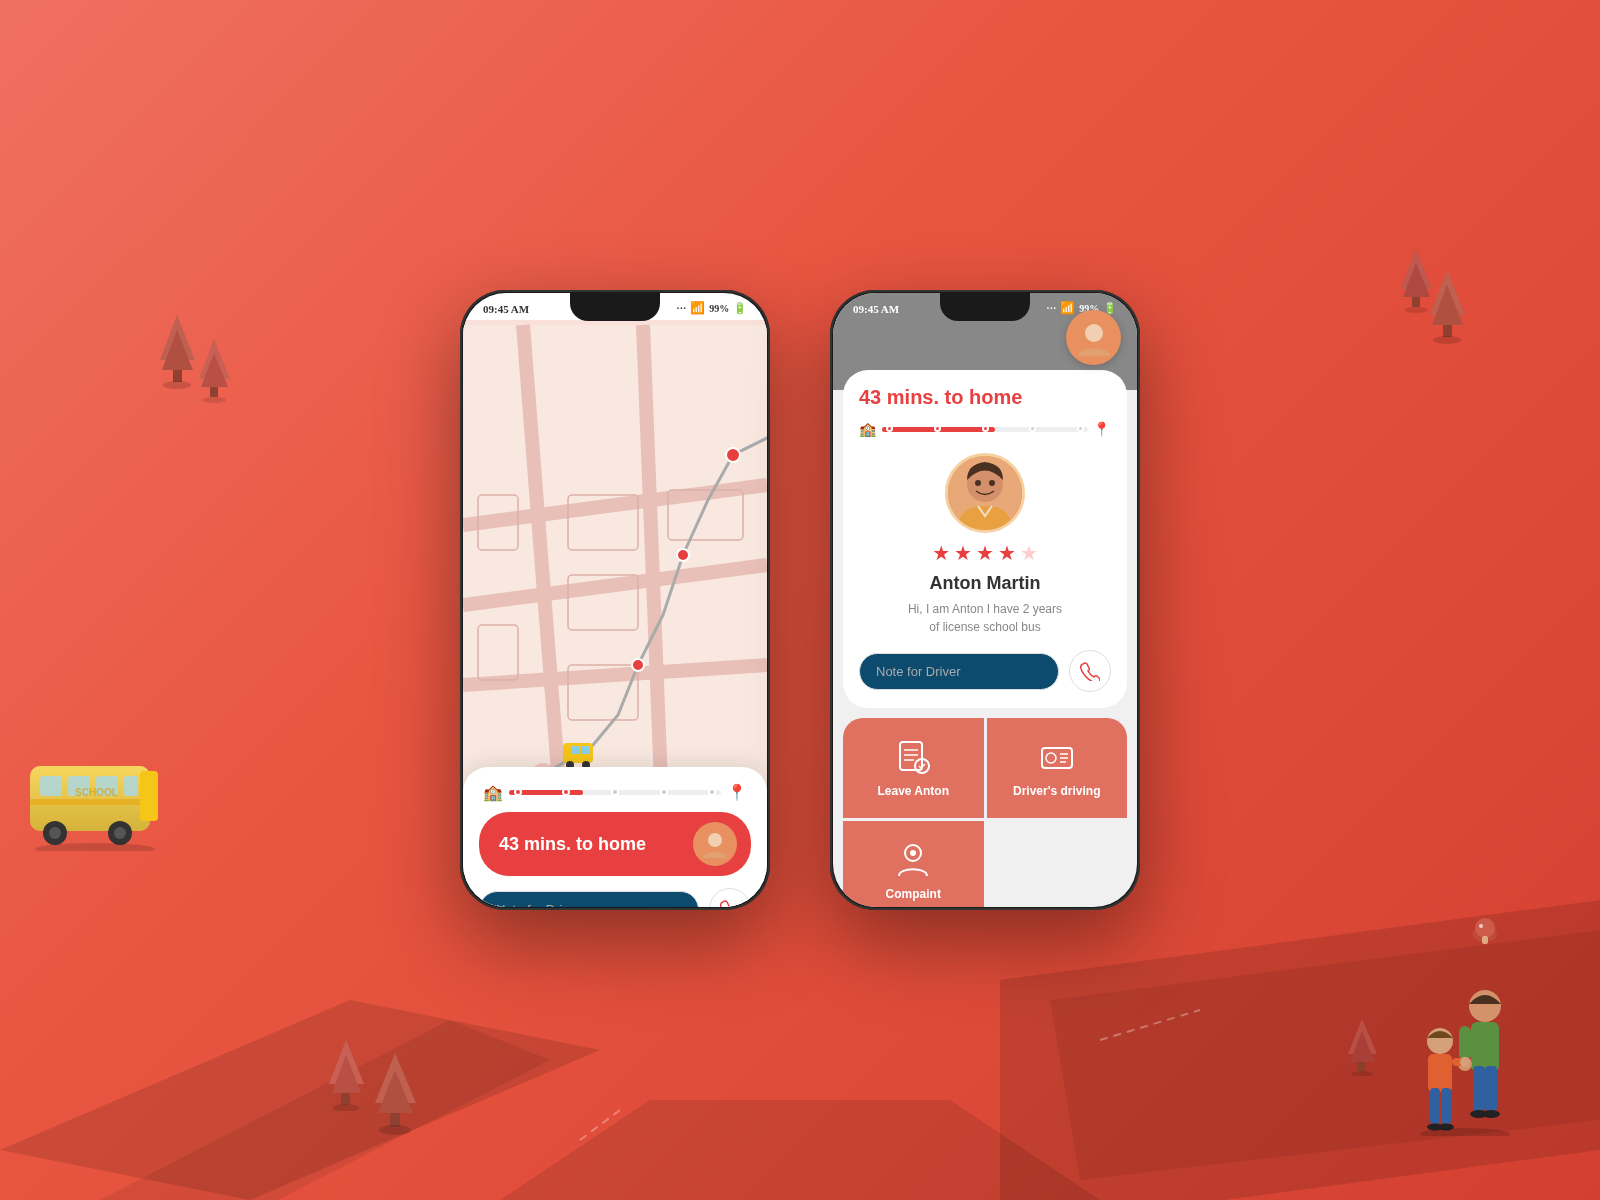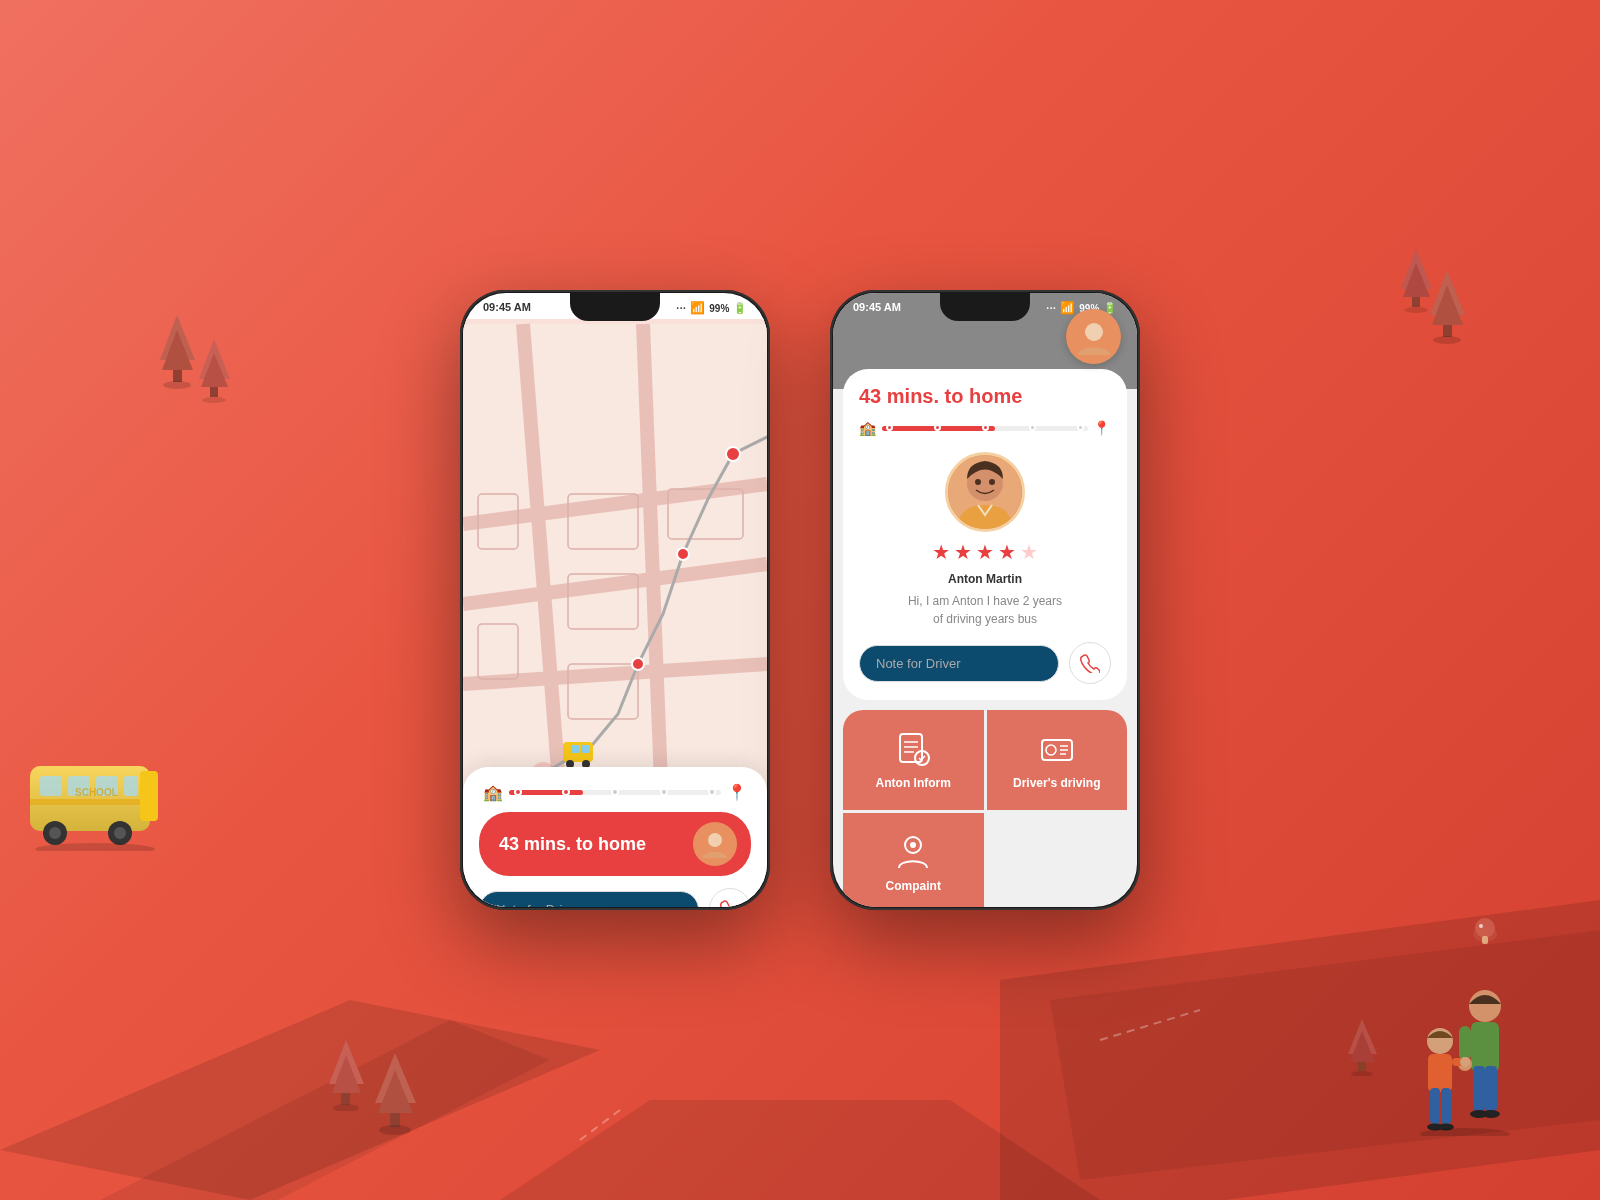--- a/index.html
+++ b/index.html
@@ -51,28 +51,29 @@
       transform: translateX(-50%);
       width: 90px;
       height: 28px;
       background: #1a1a1a;
       border-radius: 0 0 18px 18px;
       z-index: 20;
     }
     .phone-status-bar {
       display: flex;
       justify-content: space-between;
-      align-items: flex-start;
+      align-items: center;
       padding: 8px 20px 4px;
       font-size: 11px;
       font-weight: 600;
       color: #333;
       position: relative;
       z-index: 15;
       background: transparent;
+      font-family: Liberation Serif, serif;
     }
     .status-right {
       display: flex;
       align-items: center;
       gap: 4px;
     }
     .map-area {
       width: 100%;
       height: 520px;
       position: relative;
@@ -201,21 +202,21 @@
     .stars-row {
       display: flex;
       justify-content: center;
       gap: 4px;
       margin-bottom: 8px;
       color: #e84040;
       font-size: 20px;
     }
     .driver-name {
       text-align: center;
-      font-size: 12px;
+      font-size: 18px;
       font-weight: 700;
       color: #333;
       margin-bottom: 6px;
     }
     .driver-desc {
       text-align: center;
       font-size: 12px;
       color: #888;
       margin-bottom: 14px;
       line-height: 1.5;
@@ -580,21 +581,21 @@
           <span>★</span>
           <span>★</span>
           <span>★</span>
           <span style="color:#ffcccc;">★</span>
         </div>
 
         <div class="driver-name">Anton Martin</div>
 
         <div class="driver-desc">
           <span>Hi, I am Anton I have 2 years</span><br>
-          <span>of driving years bus</span>
+          <span>of license school bus</span>
         </div>
 
         <div class="detail-note-row">
           <div class="note-input">
             <span style="color:#aaa;font-size:13px;">Note for Driver</span>
           </div>
           <div class="call-btn">
             <svg width="20" height="20" viewBox="0 0 20 20">
               <path d="M3,3 C3,3 5,1 7,3 L9,7 C9,7 10,9 8,10 C8,10 10,14 14,16 C15,14 17,15 17,15 L19,17 C21,19 19,21 19,21 C10,25 -5,5 3,3 Z" fill="none" stroke="#e84040" stroke-width="1.5"></path>
             </svg>
@@ -606,21 +607,21 @@
 
         <div class="action-cell">
           <svg width="38" height="38" viewBox="0 0 38 38">
             <rect x="6" y="4" width="22" height="28" rx="3" fill="none" stroke="white" stroke-width="2"></rect>
             <line x1="10" y1="12" x2="24" y2="12" stroke="white" stroke-width="1.5"></line>
             <line x1="10" y1="17" x2="24" y2="17" stroke="white" stroke-width="1.5"></line>
             <line x1="10" y1="22" x2="20" y2="22" stroke="white" stroke-width="1.5"></line>
             <circle cx="28" cy="28" r="7" fill="none" stroke="white" stroke-width="2"></circle>
             <path d="M25,28 L27,30 L31,26" stroke="white" stroke-width="1.5" fill="none"></path>
           </svg>
-          <span class="action-label">Anton Inform</span>
+          <span class="action-label">Leave Anton</span>
         </div>
 
 
         <div class="action-cell">
           <svg width="38" height="38" viewBox="0 0 38 38">
             <rect x="4" y="10" width="30" height="20" rx="3" fill="none" stroke="white" stroke-width="2"></rect>
             <circle cx="13" cy="20" r="5" fill="none" stroke="white" stroke-width="1.5"></circle>
             <line x1="22" y1="16" x2="30" y2="16" stroke="white" stroke-width="1.5"></line>
             <line x1="22" y1="20" x2="30" y2="20" stroke="white" stroke-width="1.5"></line>
             <line x1="22" y1="24" x2="28" y2="24" stroke="white" stroke-width="1.5"></line>

